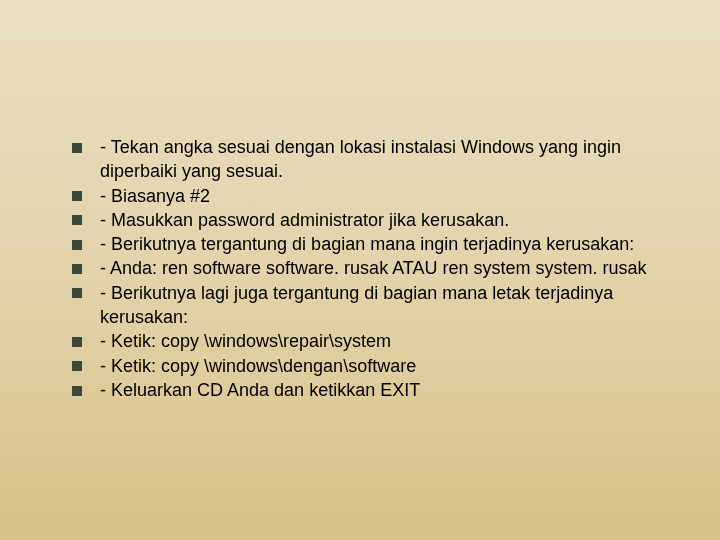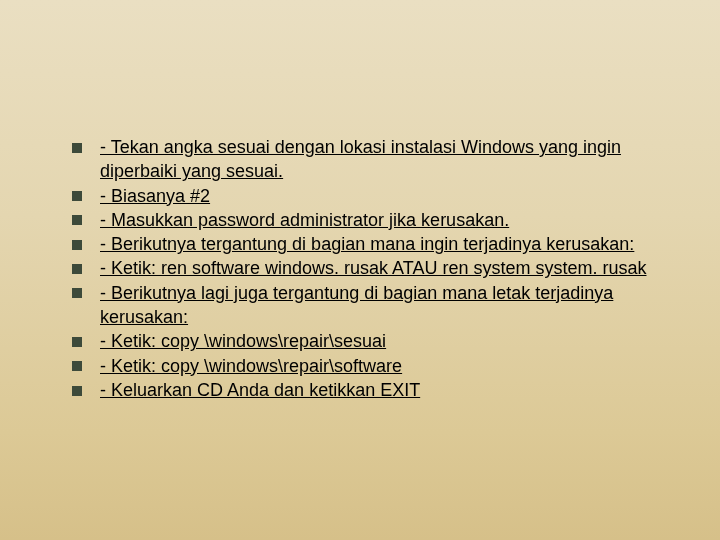--- a/index.html
+++ b/index.html
@@ -24,21 +24,20 @@
   }
   .list {
     margin: 0;
     padding: 0;
   }
   .item {
     position: relative;
     padding-left: 28px;
     line-height: 1.35;
     margin-bottom: 0px;
-    text-decoration: underline;
   }
   .bullet {
     position: absolute;
     left: 0;
     top: 0.42em;
     width: 10px;
     height: 10px;
     background: #3d4a3a; 
   }
 </style>
@@ -58,32 +57,32 @@
     <div class="item">
       <span class="bullet"></span>
       <span>- Masukkan password administrator jika kerusakan.</span>
     </div>
     <div class="item">
       <span class="bullet"></span>
       <span>- Berikutnya tergantung di bagian mana ingin terjadinya kerusakan:</span>
     </div>
     <div class="item">
       <span class="bullet"></span>
-      <span>- Ketik: ren software windows. rusak ATAU ren system system. rusak</span>
+      <span>- Anda: ren software software. rusak ATAU ren system system. rusak</span>
     </div>
     <div class="item">
       <span class="bullet"></span>
       <span>- Berikutnya lagi juga tergantung di bagian mana letak terjadinya kerusakan:</span>
     </div>
     <div class="item">
       <span class="bullet"></span>
-      <span>- Ketik: copy \windows\repair\sesuai</span>
+      <span>- Ketik: copy \windows\repair\system</span>
     </div>
     <div class="item">
       <span class="bullet"></span>
-      <span>- Ketik: copy \windows\repair\software</span>
+      <span>- Ketik: copy \windows\dengan\software</span>
     </div>
     <div class="item">
       <span class="bullet"></span>
       <span>- Keluarkan CD Anda dan ketikkan EXIT</span>
     </div>
   </div>
 </div>
 
 </body></html>

